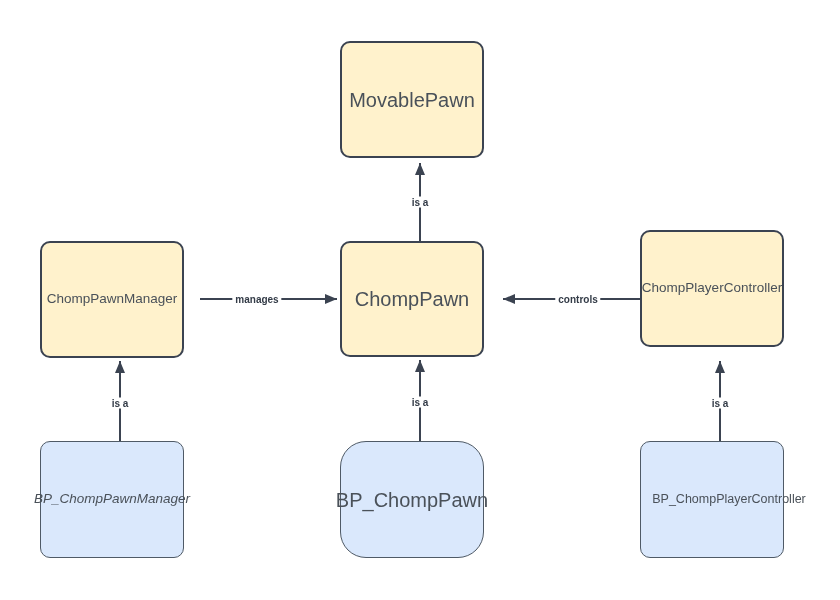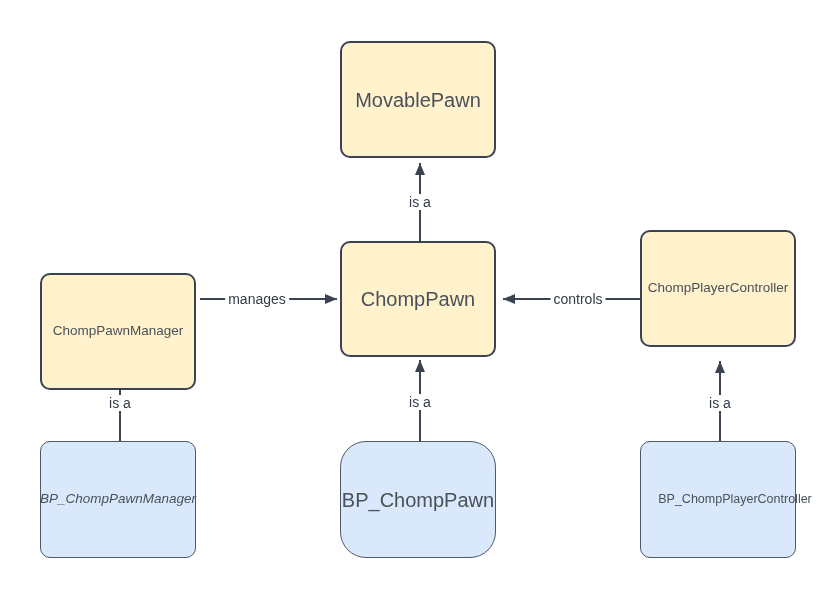--- a/index.html
+++ b/index.html
@@ -9,36 +9,36 @@
     --canvas:#FFFFFF;
   }
   * { box-sizing:border-box; }
   html,body { margin:0; padding:0; }
   body {
     width:840px; height:600px; position:relative; overflow:hidden;
     background:var(--canvas);
     font-family:"Liberation Sans", sans-serif;
   }
   .node {
-    position:absolute; width:156px; height:117px;
+    position:absolute; width:144px; height:117px;
     border-radius:10px; display:flex; align-items:center; justify-content:center;
     text-align:center; color:var(--node-text);
   }
   .node.class { background:var(--class-fill); border:2px solid var(--class-border); }
   .node.bp    { background:var(--bp-fill);    border:1.5px solid var(--bp-border); }
   .node.lg .node-label { font-size:20px; }
   .node.sm .node-label { font-size:13.5px; }
   .node-label { line-height:1.2; padding:0 4px; }
   svg.edges { position:absolute; left:0; top:0; pointer-events:none; }
   svg.edges line { stroke:var(--edge); stroke-width:2; }
   #arrowhead path { fill:var(--edge); }
   .edge-label {
     position:absolute; transform:translate(-50%,-50%);
     background:var(--canvas); color:var(--label-text);
-    font-weight:normal; font-size:14px; padding:0 3px; white-space:nowrap;
+    font-weight:bold; font-size:10px; padding:0 3px; white-space:nowrap;
   }
 </style>
 </head>
 <body>
 
 <svg class="edges" width="840" height="600" viewBox="0 0 840 600">
   <defs>
     <marker id="arrowhead" markerUnits="userSpaceOnUse" markerWidth="14" markerHeight="12" refX="13" refY="6" orient="auto">
       <path d="M1,1 L13,6 L1,11 Z"></path>
     </marker>
@@ -48,21 +48,21 @@
   <line x1="640" y1="299" x2="503" y2="299" marker-end="url(#arrowhead)"></line>
   <line x1="120" y1="441" x2="120" y2="361" marker-end="url(#arrowhead)"></line>
   <line x1="420" y1="441" x2="420" y2="360" marker-end="url(#arrowhead)"></line>
   <line x1="720" y1="441" x2="720" y2="361" marker-end="url(#arrowhead)"></line>
 </svg>
 
 <div class="node class lg" style="left:340px; top:41px;">
   <span class="node-label">MovablePawn</span>
 </div>
 
-<div class="node class sm" style="left:40px; top:241px;margin-top:32px;">
+<div class="node class sm" style="left:40px; top:241px;">
   <span class="node-label">ChompPawnManager</span>
 </div>
 
 <div class="node class lg" style="left:340px; top:241px; height:116px;">
   <span class="node-label">ChompPawn</span>
 </div>
 
 <div class="node class sm" style="left:640px; top:230px;">
   <span class="node-label">ChompPlayerController</span>
 </div>

